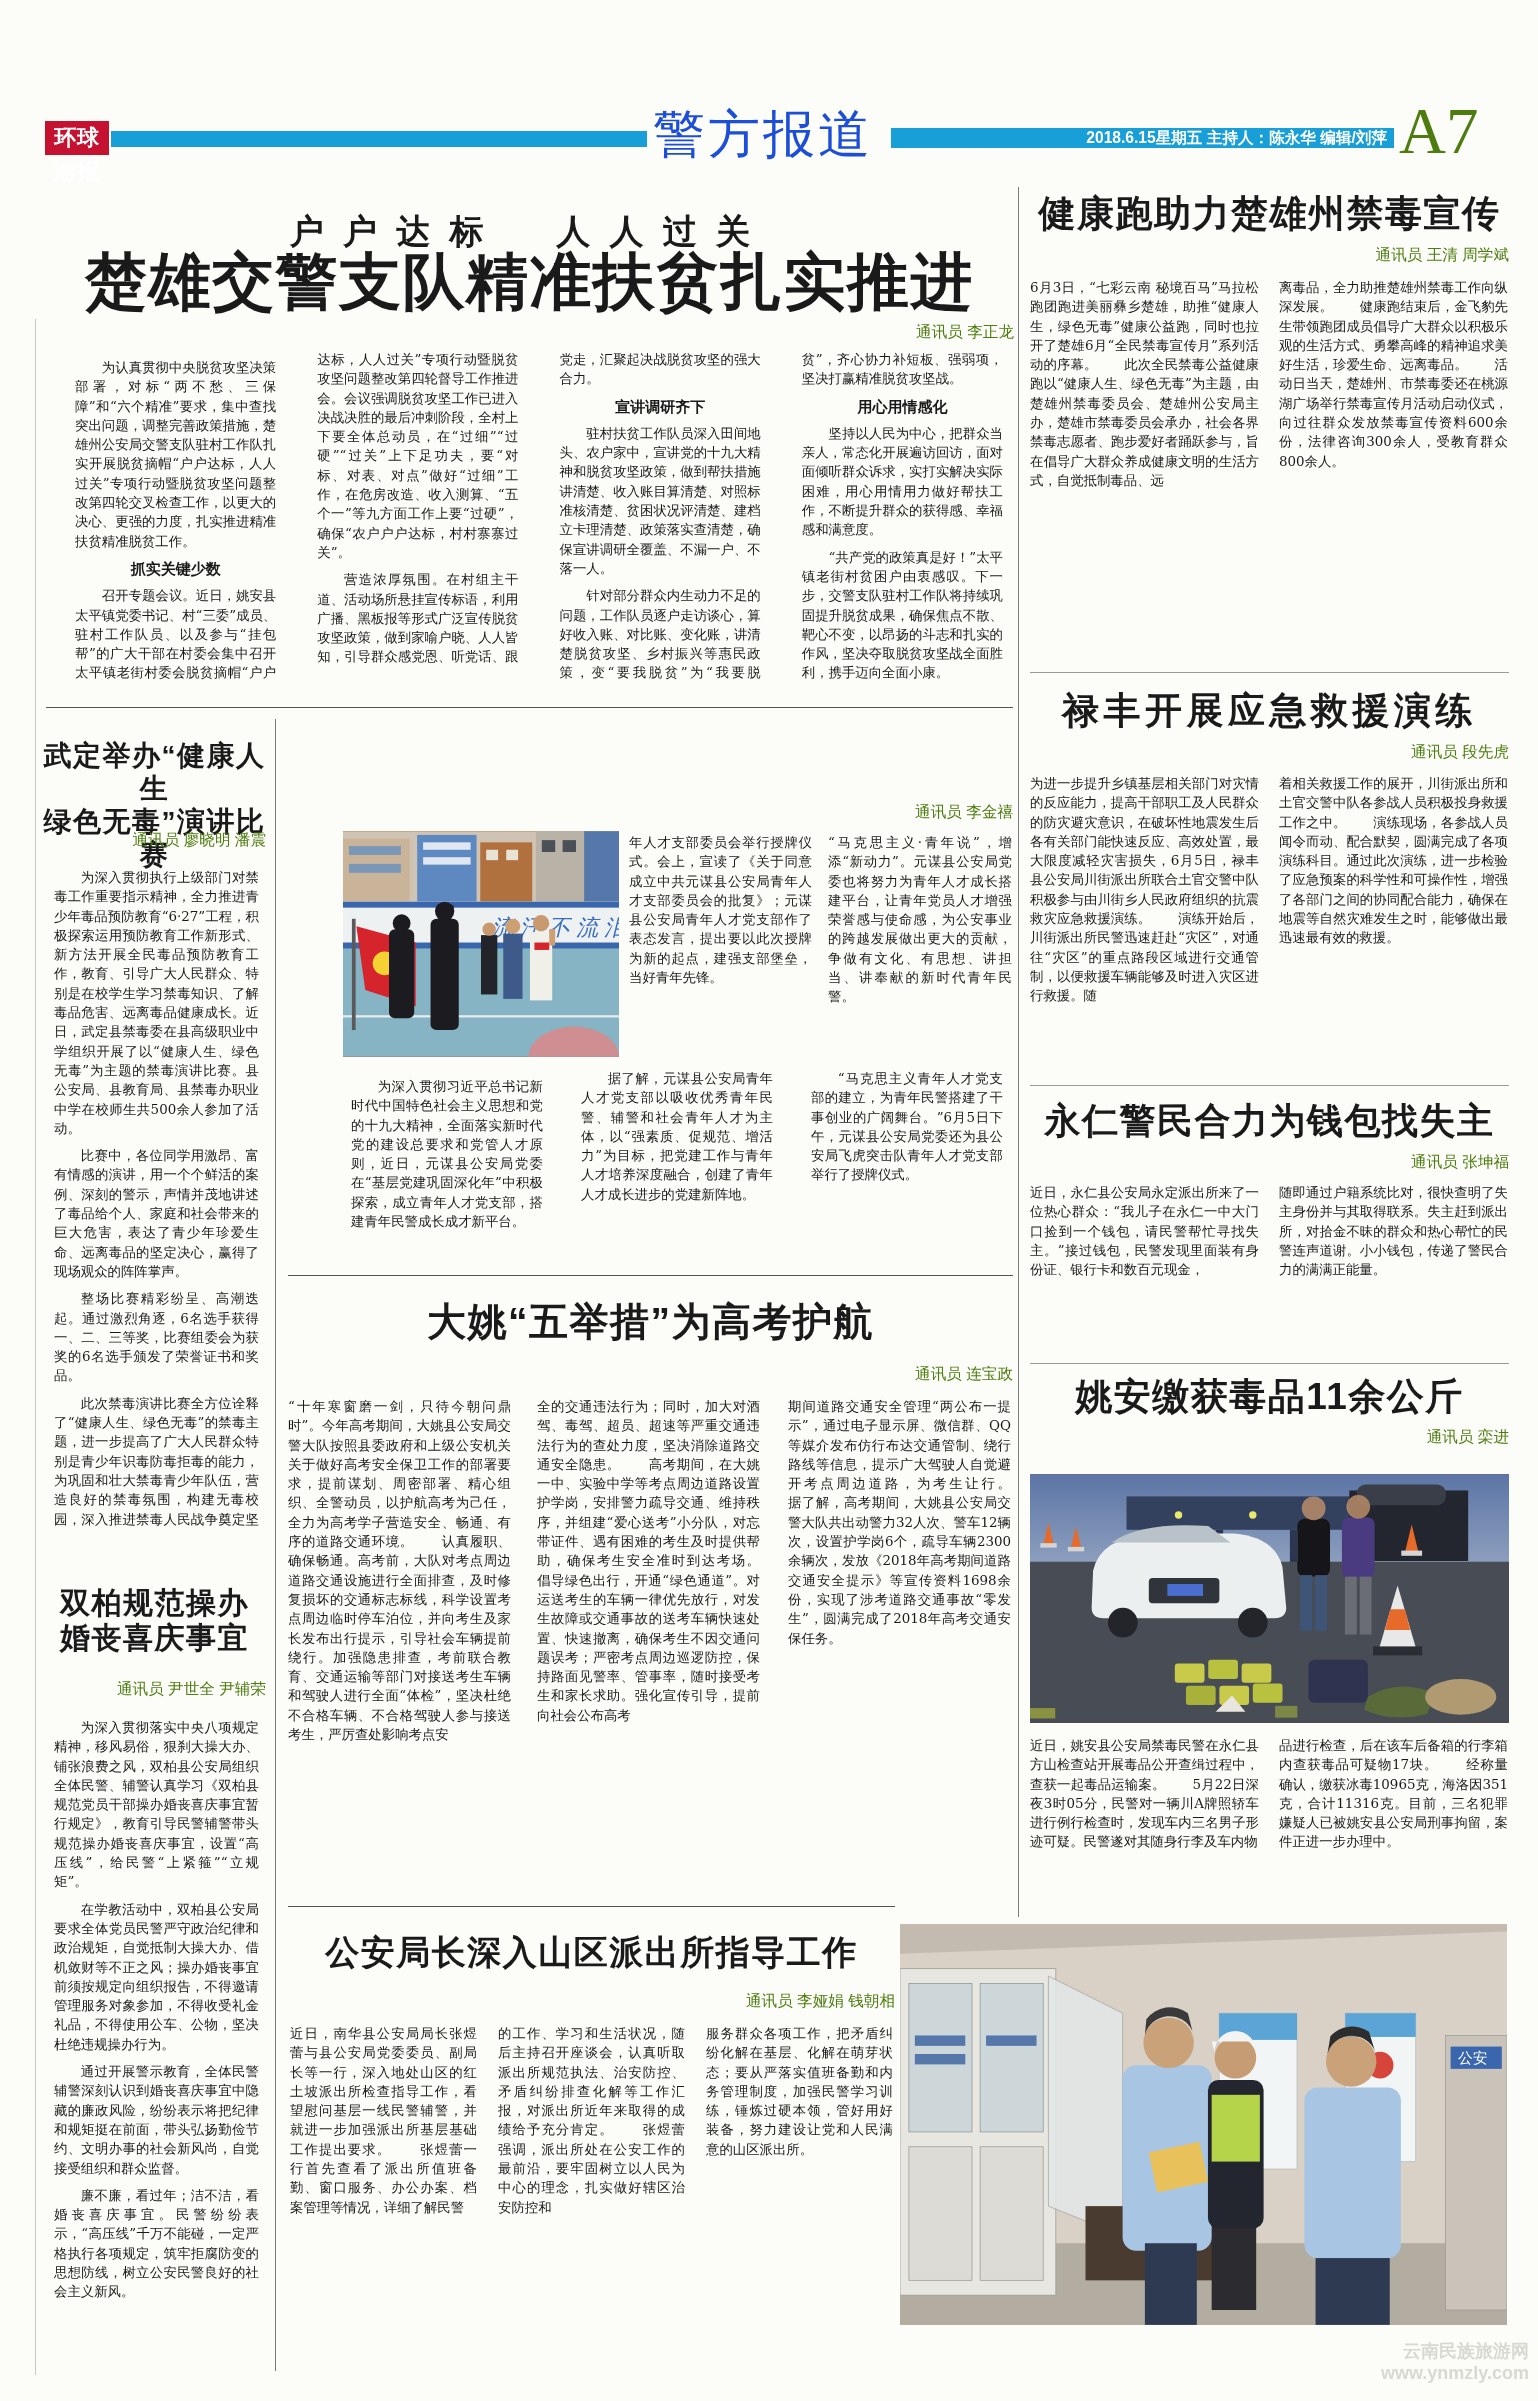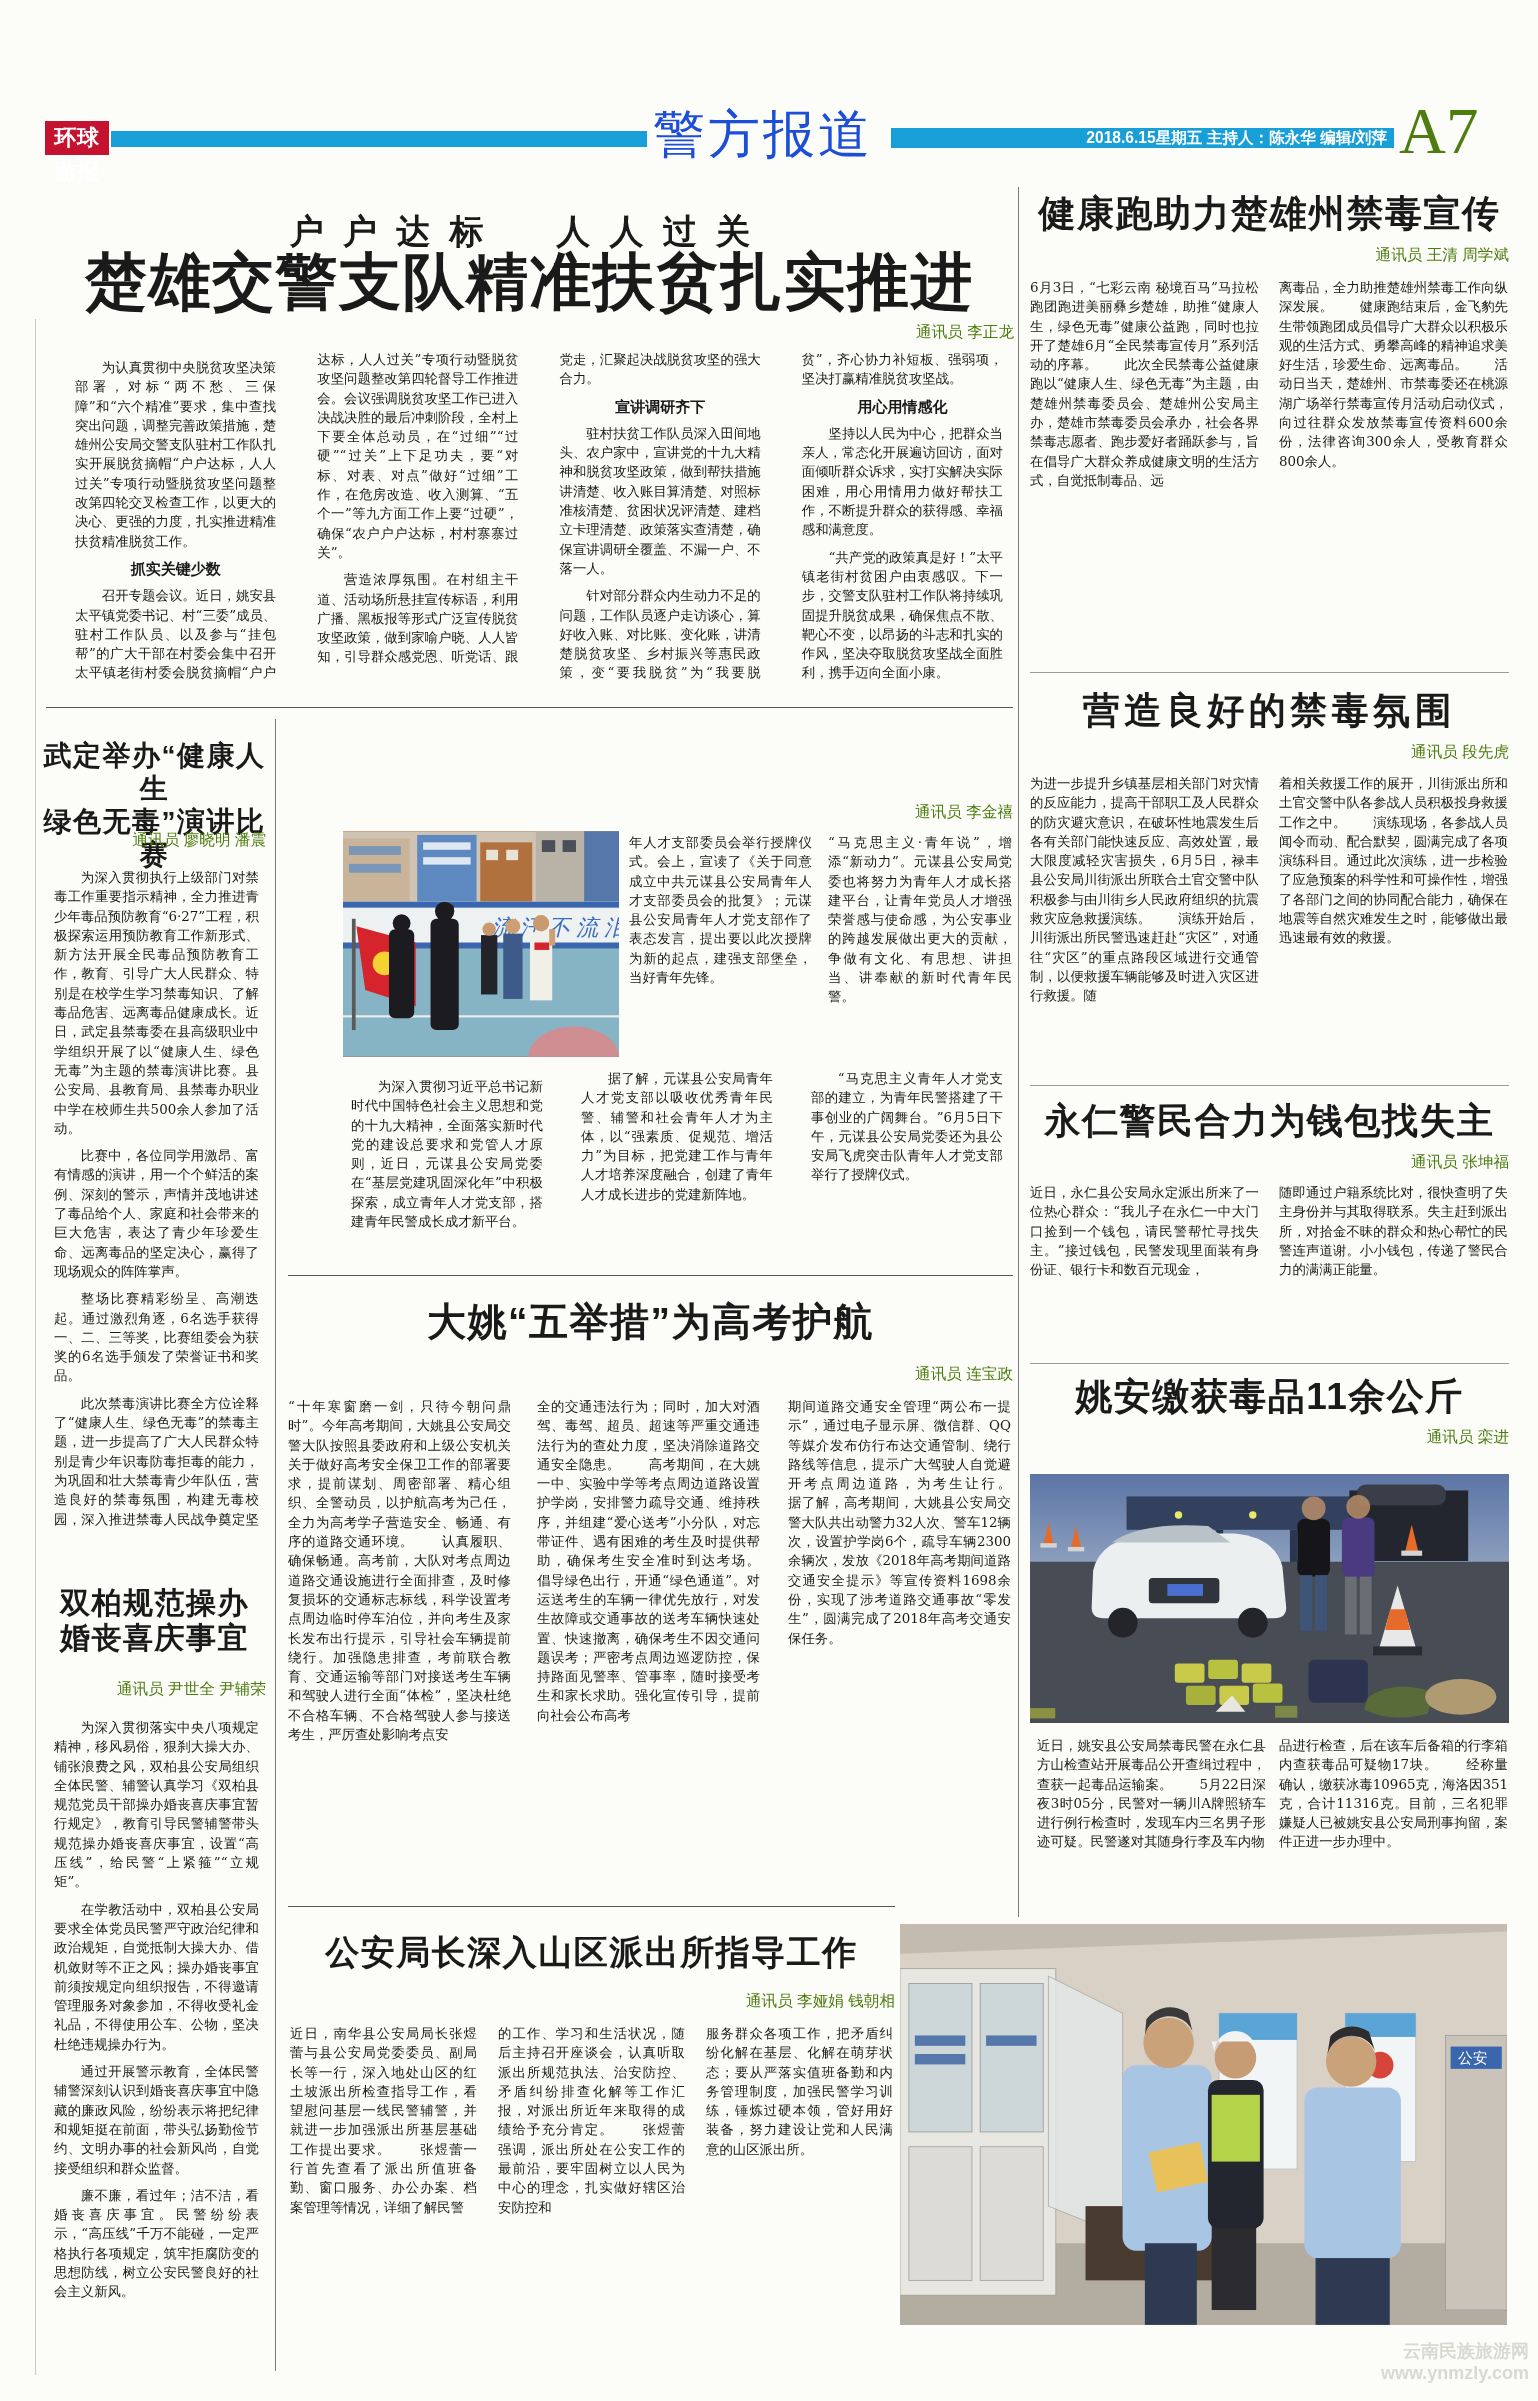--- a/index.html
+++ b/index.html
@@ -210,21 +210,21 @@
 
   <div class="abs art-title" style="left:1030px;top:192px;width:479px;font-size:37px;">健康跑助力楚雄州禁毒宣传</div>
   <div class="abs byline" style="left:1030px;top:245px;width:479px;">通讯员 王清 周学斌</div>
   <div class="abs body-txt" style="left:1030px;top:278px;width:479px;height:383px;">
     <div style="position:absolute;left:0;width:229px;height:383px;overflow:hidden;text-align:justify;">6月3日，“七彩云南 秘境百马”马拉松跑团跑进美丽彝乡楚雄，助推“健康人生，绿色无毒”健康公益跑，同时也拉开了楚雄6月“全民禁毒宣传月”系列活动的序幕。　　此次全民禁毒公益健康跑以“健康人生、绿色无毒”为主题，由楚雄州禁毒委员会、楚雄州公安局主办，楚雄市禁毒委员会承办，社会各界禁毒志愿者、跑步爱好者踊跃参与，旨在倡导广大群众养成健康文明的生活方式，自觉抵制毒品、远</div>
     <div style="position:absolute;left:249px;width:229px;height:383px;overflow:hidden;text-align:justify;">离毒品，全力助推楚雄州禁毒工作向纵深发展。　　健康跑结束后，金飞豹先生带领跑团成员倡导广大群众以积极乐观的生活方式、勇攀高峰的精神追求美好生活，珍爱生命、远离毒品。　　活动日当天，楚雄州、市禁毒委还在桃源湖广场举行禁毒宣传月活动启动仪式，向过往群众发放禁毒宣传资料600余份，法律咨询300余人，受教育群众800余人。</div>
   </div>
 
   <div class="abs hrule-light" style="left:1030px;top:672px;width:479px;"></div>
 
-  <div class="abs art-title" style="left:1030px;top:689px;width:479px;font-size:37px;letter-spacing:4.5px;">营造良好的禁毒氛围</div>
+  <div class="abs art-title" style="left:1030px;top:689px;width:479px;font-size:37px;letter-spacing:4.5px;">禄丰开展应急救援演练</div>
   <div class="abs byline" style="left:1030px;top:742px;width:479px;">通讯员 段先虎</div>
   <div class="abs body-txt" style="left:1030px;top:774px;width:479px;height:303px;">
     <div style="position:absolute;left:0;width:229px;height:303px;overflow:hidden;text-align:justify;">为进一步提升乡镇基层相关部门对灾情的反应能力，提高干部职工及人民群众的防灾避灾意识，在破坏性地震发生后各有关部门能快速反应、高效处置，最大限度减轻灾害损失，6月5日，禄丰县公安局川街派出所联合土官交警中队积极参与由川街乡人民政府组织的抗震救灾应急救援演练。　　演练开始后，川街派出所民警迅速赶赴“灾区”，对通往“灾区”的重点路段区域进行交通管制，以便救援车辆能够及时进入灾区进行救援。随</div>
     <div style="position:absolute;left:249px;width:229px;height:303px;overflow:hidden;text-align:justify;">着相关救援工作的展开，川街派出所和土官交警中队各参战人员积极投身救援工作之中。　　演练现场，各参战人员闻令而动、配合默契，圆满完成了各项演练科目。通过此次演练，进一步检验了应急预案的科学性和可操作性，增强了各部门之间的协同配合能力，确保在地震等自然灾难发生之时，能够做出最迅速最有效的救援。</div>
   </div>
 
   <div class="abs hrule-light" style="left:1030px;top:1085px;width:479px;"></div>
 
   <div class="abs art-title" style="left:1030px;top:1100px;width:479px;font-size:36px;">永仁警民合力为钱包找失主</div>
   <div class="abs byline" style="left:1030px;top:1152px;width:479px;">通讯员 张坤福</div>
@@ -296,21 +296,21 @@
         <rect x="295,315" y="315" width="34" height="14" fill="#8a9140"></rect>
         <rect x="330" y="312" width="30" height="16" fill="#7d8748"></rect>
       </g>
       <rect x="375" y="250" width="80" height="58" rx="8" fill="#2e3450"></rect>
       <path d="M455 300 q40 -25 90 -5 l-10 28 q-50 12 -85 -6 Z" fill="#5a6b3a"></path>
       <ellipse cx="580" cy="300" rx="48" ry="24" fill="#b09a72"></ellipse>
     </svg>
   </div>
 
   <div class="abs body-txt" style="left:1030px;top:1736px;width:479px;height:177px;">
-    <div style="position:absolute;left:0;width:229px;height:177px;overflow:hidden;text-align:justify;margin-left:7px;">近日，姚安县公安局禁毒民警在永仁县方山检查站开展毒品公开查缉过程中，查获一起毒品运输案。　　5月22日深夜3时05分，民警对一辆川A牌照轿车进行例行检查时，发现车内三名男子形迹可疑。民警遂对其随身行李及车内物</div>
+    <div style="position:absolute;left:0;width:229px;height:177px;overflow:hidden;text-align:justify;">近日，姚安县公安局禁毒民警在永仁县方山检查站开展毒品公开查缉过程中，查获一起毒品运输案。　　5月22日深夜3时05分，民警对一辆川A牌照轿车进行例行检查时，发现车内三名男子形迹可疑。民警遂对其随身行李及车内物</div>
     <div style="position:absolute;left:249px;width:229px;height:177px;overflow:hidden;text-align:justify;">品进行检查，后在该车后备箱的行李箱内查获毒品可疑物17块。　　经称量确认，缴获冰毒10965克，海洛因351克，合计11316克。目前，三名犯罪嫌疑人已被姚安县公安局刑事拘留，案件正进一步办理中。</div>
   </div>
 
   <div class="abs watermark" style="left:1329px;top:2340px;width:200px;">
     <div>云南民族旅游网</div>
     <div>www.ynmzly.com</div>
   </div>
 
 </div>
 

